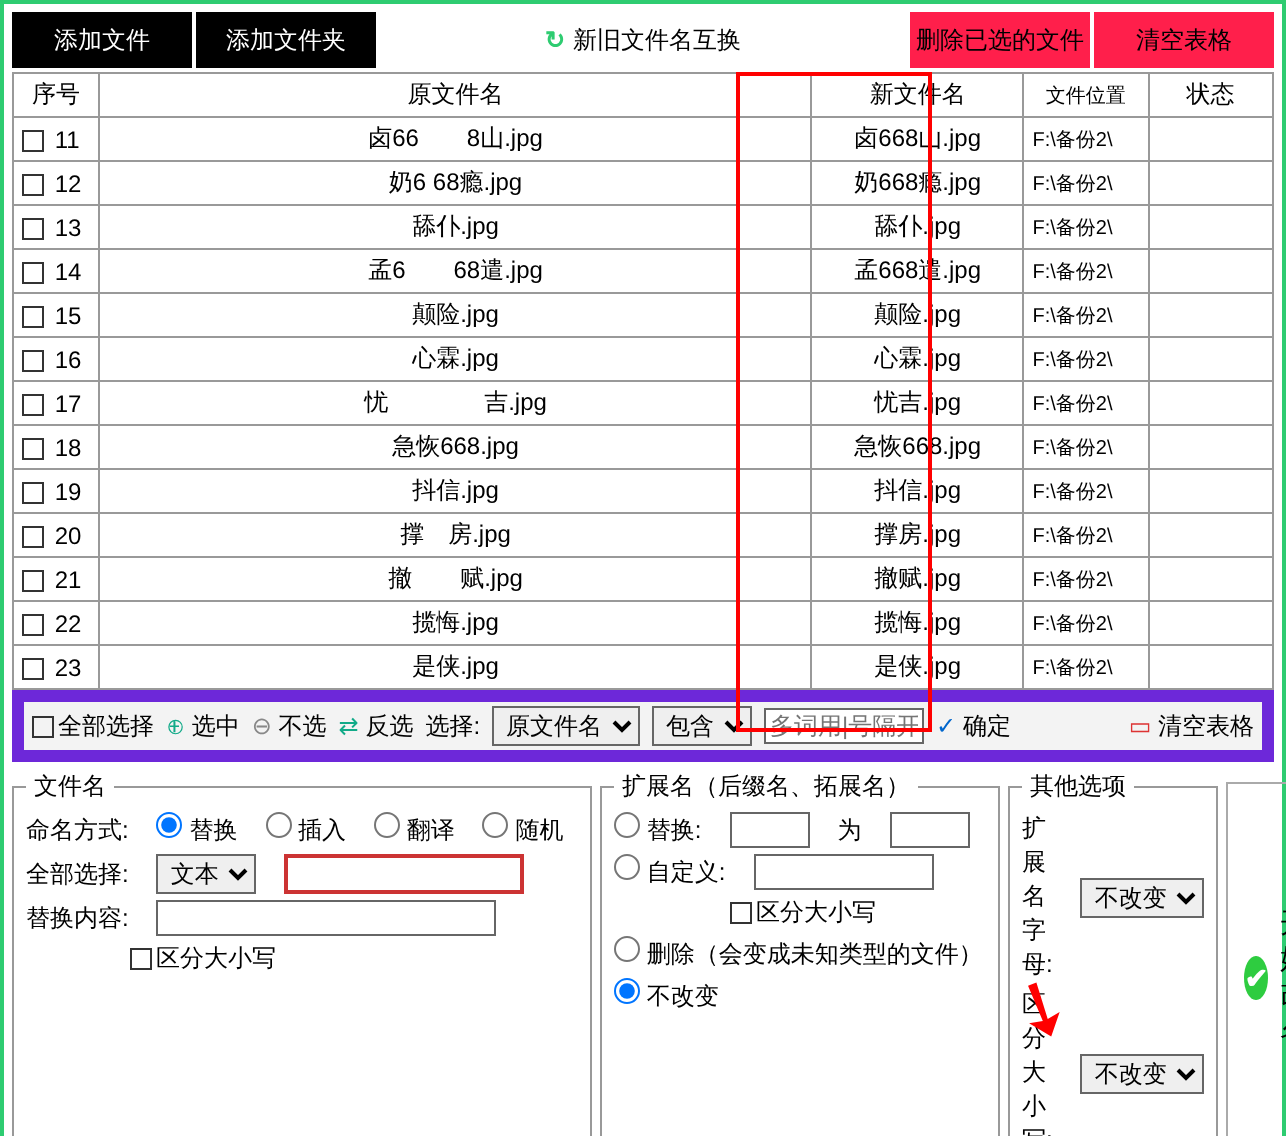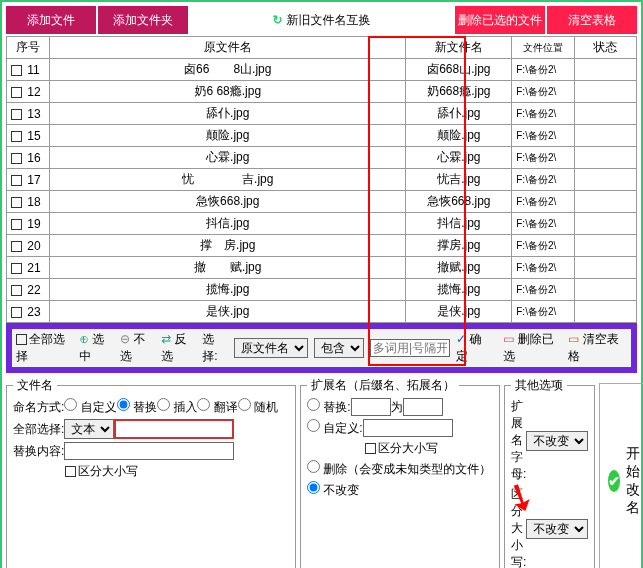--- a/index.html
+++ b/index.html
@@ -1,42 +1,42 @@
 <!DOCTYPE html>
 <html><head>
 <meta charset="utf-8">
 <style>
   * { box-sizing: border-box; margin: 0; padding: 0; }
   body { font-family: "Microsoft YaHei", Arial, sans-serif; font-size: 12px; background: #fff; width: 643px; }
   .wrap { border: 2px solid #2ecc71; padding: 4px; }
   .top-btns { display: flex; gap: 2px; height: 28px; margin-bottom: 2px; align-items: stretch; }
-  .btn-green { background: #be185d; color: #fff; display: flex; align-items: center; justify-content: center; flex: 0 0 90px; cursor: pointer; }
+  .btn-green { background: #000000; color: #fff; display: flex; align-items: center; justify-content: center; flex: 0 0 90px; cursor: pointer; }
   .btn-space { flex: 1; display: flex; align-items: center; justify-content: center; gap: 4px; }
-  .btn-red { background: #ff1f4b; color: #ffffff; display: flex; align-items: center; justify-content: center; flex: 0 0 90px; cursor: pointer; }
+  .btn-red { background: #ff1f4b; color: #000000; display: flex; align-items: center; justify-content: center; flex: 0 0 90px; cursor: pointer; }
   .swap-icon { color: #2ecc71; font-weight: bold; }
   table { border-collapse: collapse; width: 100%; font-size: 12px; position: relative; }
   th, td { border: 1px solid #999; padding: 2px 4px; height: 22px; white-space: nowrap; overflow: hidden; }
   th { background: #fff; font-weight: normal; }
   .col-seq { width: 36px; text-align: center; }
   .col-old { width: 320px; text-align: center; }
   .col-new { width: 95px; text-align: center; }
   .col-path { width: 56px; font-size: 10px; margin-top: 16px; }
   .col-stat { width: 56px; }
   td.col-seq { text-align: left; }
   .cb { width: 11px; height: 11px; border: 1px solid #333; display: inline-block; vertical-align: middle; margin-right: 2px; }
   .red-box { position: absolute; border: 2px solid red; top: 0px; left: 362px; width: 98px; height: 330px; pointer-events: none; }
   .toolbar { background: #f3f3f3; border: 6px solid #6d28d9; padding: 2px 4px; display: flex; align-items: center; gap: 6px; font-size: 12px; flex-wrap: nowrap; }
   .toolbar .sp { flex: 1; }
   .panels { display: flex; gap: 4px; margin-top: 4px; }
   fieldset { border: 1px solid #999; padding: 4px 6px; font-size: 12px; }
   fieldset legend { padding: 0 4px; }
   .fs-filename { flex: 0 0 290px; }
   .fs-ext { flex: 0 0 200px; }
   .fs-other { flex: 1; display: flex; gap: 4px; }
-  .row { display: flex; align-items: center; gap: 0; margin-bottom: 3px; }
+  .row { display: flex; align-items: center; gap: 14px; margin-bottom: 3px; }
   select, input[type="text"] { border: 1px solid #666; font-size: 12px; padding: 1px 2px; }
   .start-btn { display: flex; align-items: center; justify-content: center; gap: 6px; border: 1px solid #aaa; padding: 6px 8px; margin-top: 6px; cursor: pointer; font-size: 14px; }
   .check-icon { color: #fff; background: #2ecc40; border-radius: 50%; width: 22px; height: 22px; display: inline-flex; align-items: center; justify-content: center; font-weight: bold; }
   .arrow { position: absolute; color: red; font-size: 38px; right: 100px; bottom: 60px; transform: rotate(25deg); pointer-events: none; }
   .tbl-wrap { position: relative; }
   .i { font-style: normal; }
 </style>
 </head>
 <body>
 
@@ -80,20 +80,27 @@
             <td class="col-stat"></td>
           </tr>
           <tr>
             <td class="col-seq"><span class="cb"></span> 13</td>
             <td class="col-old">舔仆.jpg</td>
             <td class="col-new">舔仆.jpg</td>
             <td class="col-path">F:\备份2\</td>
             <td class="col-stat"></td>
           </tr>
           <tr>
+            <td class="col-seq"><span class="cb"></span> 14</td>
+            <td class="col-old">孟6　　68遣.jpg</td>
+            <td class="col-new">孟668遣.jpg</td>
+            <td class="col-path">F:\备份2\</td>
+            <td class="col-stat"></td>
+          </tr>
+          <tr>
             <td class="col-seq"><span class="cb"></span> 15</td>
             <td class="col-old">颠险.jpg</td>
             <td class="col-new">颠险.jpg</td>
             <td class="col-path">F:\备份2\</td>
             <td class="col-stat"></td>
           </tr>
           <tr>
             <td class="col-seq"><span class="cb"></span> 16</td>
             <td class="col-old">心霖.jpg</td>
             <td class="col-new">心霖.jpg</td>
@@ -158,30 +165,28 @@
     <label><span class="cb"></span><span>全部选择</span></label>
     <span><i class="i" style="color:#1a8">⊕</i> <span>选中</span></span>
     <span><i class="i" style="color:#888">⊖</i> <span>不选</span></span>
     <span><i class="i" style="color:#1a8">⇄</i> <span>反选</span></span>
     <span>选择:</span>
     <select><option>原文件名</option></select>
     <select><option>包含</option></select>
     <input type="text" style="width: 80px;" placeholder="多词用|号隔开">
     <span><i class="i" style="color:#06c">✓</i> <span>确定</span></span>
     <span class="sp"></span>
-    <span><i class="i" style="color:#d33">▭</i> <span>删除已选</span></span>
     <span><i class="i" style="color:#d33">▭</i> <span>清空表格</span></span>
   </div>
 
   <div class="panels" style="position:relative">
     <fieldset class="fs-filename">
       <legend>文件名</legend>
       <div class="row">
         <span>命名方式:</span>
-        <label><input type="radio" style=""> <span>自定义</span></label>
         <label><input type="radio" checked="" style=""> <span>替换</span></label>
         <label><input type="radio" style=""> <span>插入</span></label>
         <label><input type="radio" style=""> <span>翻译</span></label>
         <label><input type="radio" style=""> <span>随机</span></label>
       </div>
       <div class="row">
         <span>全部选择:</span>
         <select><option>文本</option></select>
         <input type="text" style="width: 120px; border: 2px solid rgb(204, 51, 51);">
       </div>

